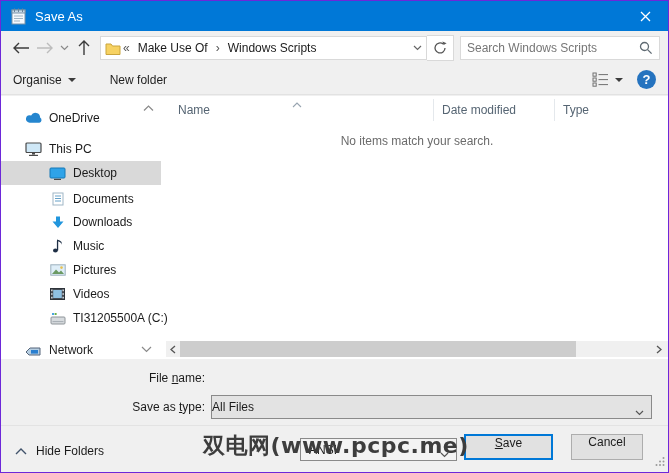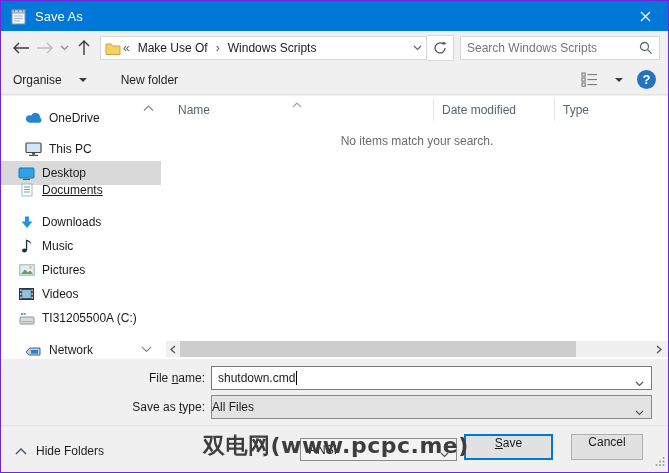--- a/index.html
+++ b/index.html
@@ -26,32 +26,32 @@
   .refresh-btn{width:26px;height:24px;border:1px solid #d9d9d9;border-left:none;background:#fff;
     display:flex;align-items:center;justify-content:center;flex:0 0 auto;}
   .searchbox{width:200px;height:24px;border:1px solid #d9d9d9;background:#fff;margin-left:6px;
     display:flex;align-items:center;box-sizing:border-box;flex:0 0 auto;position:relative;}
   .searchbox input{border:none;outline:none;flex:1;height:20px;padding:0 6px;
     font:12px "Liberation Sans",sans-serif;color:#1b1b1b;background:transparent;min-width:0;}
   .searchbox input::placeholder{color:#767676;}
   
   .toolbar{position:absolute;top:64px;left:0;right:0;height:30px;border-bottom:1px solid #e2e2e2;
     display:flex;align-items:center;padding:0 12px;box-sizing:border-box;}
-  .tool-item{display:flex;align-items:center;gap:17px;margin-right:34px;color:#1e1e1e;}
+  .tool-item{display:flex;align-items:center;gap:6px;margin-right:34px;color:#1e1e1e;}
   .tri-down{width:0;height:0;border-left:4px solid transparent;border-right:4px solid transparent;
     border-top:4px solid #3c3c3c;}
   .toolbar .right{margin-left:auto;display:flex;align-items:center;gap:14px;}
   .help-btn{width:19px;height:19px;border-radius:50%;background:#2573bf;color:#fff;font-weight:bold;
     display:flex;align-items:center;justify-content:center;font-size:13px;}
   
   .body{position:absolute;top:95px;left:0;right:0;height:263px;background:#fff;}
   .sidebar{position:absolute;left:0;top:0;width:163px;height:100%;}
   .side-item{position:absolute;left:0;width:160px;height:24px;display:flex;align-items:center;
     gap:7px;padding-left:24px;box-sizing:border-box;white-space:nowrap;}
-  .side-item.child{padding-left:17px;}
+  .side-item.child{padding-left:48px;}
   .side-item.selected{background:#d9d9d9;}
   .side-item .ic{width:17px;display:flex;justify-content:center;flex:0 0 auto;}
   .side-scroll-up{position:absolute;left:142px;top:5px;}
   .side-scroll-down{position:absolute;left:140px;top:246px;}
   .main{position:absolute;left:165px;right:0;top:0;height:100%;}
   .colhead{position:absolute;top:0;left:0;right:0;height:28px;color:#566573;}
   .colhead .col{position:absolute;top:7px;}
   .col-name{left:12px;}
   .col-dm{left:276px;}
   .col-type{left:397px;}
@@ -209,21 +209,21 @@
       </div>
       <div class="side-item child selected" style="top:65px;">
         <span class="ic">
           <svg width="17" height="13" viewBox="0 0 17 13">
               <rect x="1" y="1" width="15" height="10" rx="1" fill="#2fa3e8" stroke="#1679b6"></rect>
               <line x1="5" y1="12.4" x2="12" y2="12.4" stroke="#4a4a4a" stroke-width="1.2"></line>
             </svg>
         </span>
         <span>Desktop</span>
       </div>
-      <div class="side-item child" style="top:82px;text-decoration:underline;">
+      <div class="side-item child" style="top:91px;">
         <span class="ic">
           <svg width="12" height="14" viewBox="0 0 12 14">
               <rect x="1" y="1" width="10" height="12" fill="#fff" stroke="#9fb6c6"></rect>
               <line x1="3" y1="4" x2="9" y2="4" stroke="#64a0c8"></line>
               <line x1="3" y1="6.5" x2="9" y2="6.5" stroke="#64a0c8"></line>
               <line x1="3" y1="9" x2="9" y2="9" stroke="#64a0c8"></line>
             </svg>
         </span>
         <span>Documents</span>
       </div>
@@ -327,29 +327,20 @@
           <svg width="6" height="9" viewBox="0 0 6 9">
               <path d="M1 1 L5 4.5 L1 8" stroke="#555" stroke-width="1.3" fill="none"></path>
             </svg>
         </div>
       </div>
     </div>
   </div>
 
   <div class="filename-row">
     <label class="frm-label"><span>File </span><span class="u">n</span><span>ame:</span></label>
-    <div class="filename-box">
-      <span>shutdown.cmd</span>
-      <span class="caret"></span>
-      <span class="combo-chev">
-        <svg width="9" height="6" viewBox="0 0 9 6">
-            <path d="M1 1 L4.5 4.5 L8 1" stroke="#555" stroke-width="1.2" fill="none"></path>
-          </svg>
-      </span>
-    </div>
   </div>
 
   <div class="type-row">
     <label class="frm-label"><span>Save as </span><span class="u">t</span><span>ype:</span></label>
     <div class="type-box">
       <span>All Files</span>
       <span class="combo-chev">
         <svg width="9" height="6" viewBox="0 0 9 6">
             <path d="M1 1 L4.5 4.5 L8 1" stroke="#555" stroke-width="1.2" fill="none"></path>
           </svg>

